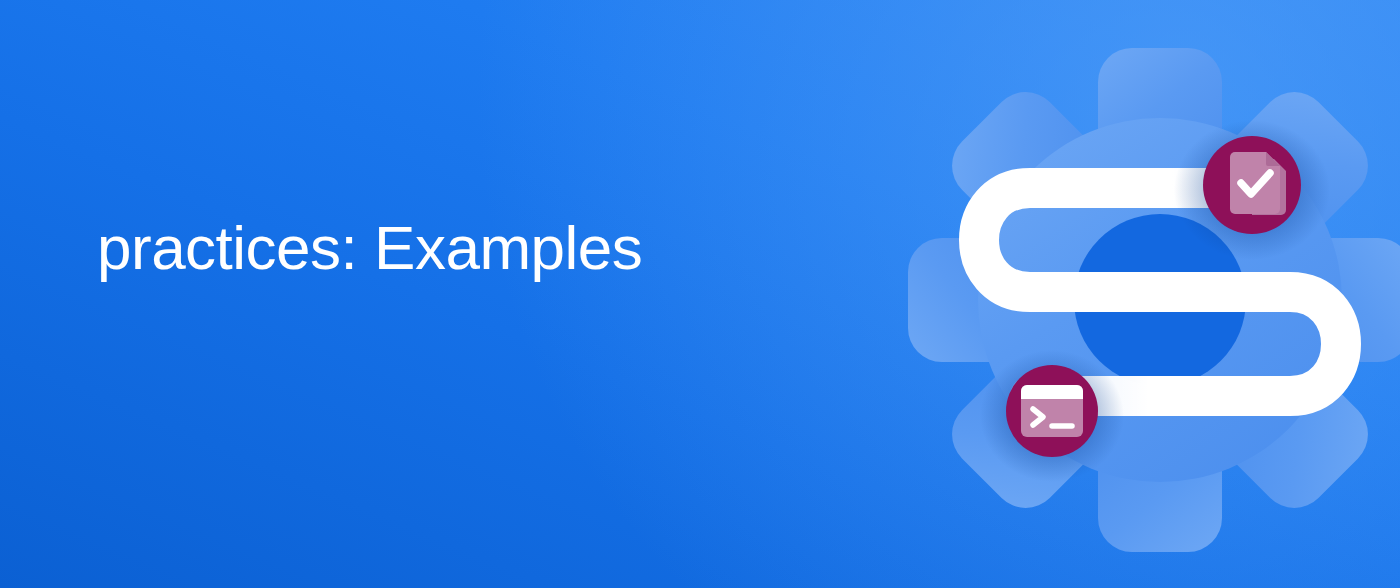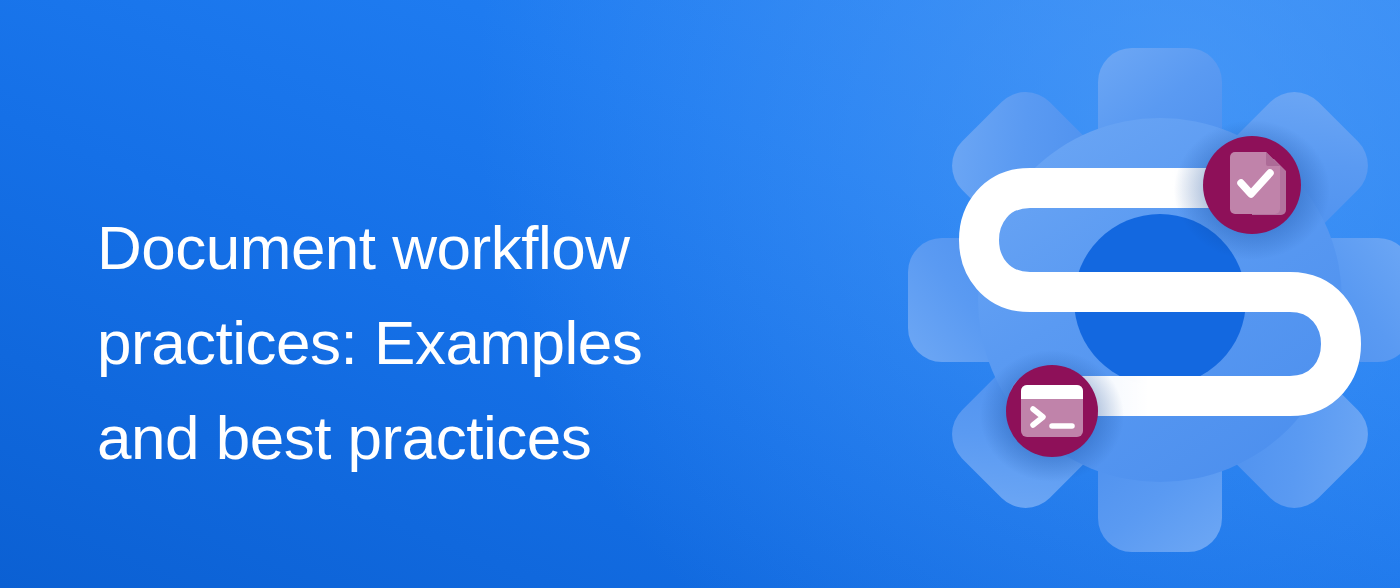--- a/index.html
+++ b/index.html
@@ -31,23 +31,21 @@
   
   .art{position:absolute;left:900px;top:8px;width:500px;height:580px;}
   .art svg{display:block;width:500px;height:580px;overflow:visible;}
 </style>
 </head>
 <body>
 
 <div id="stage">
 
   <h1 class="headline">
-    <span class="ln">Document workflow</span>
     <span class="ln">practices: Examples</span>
-    <span class="ln">and best practices</span>
   </h1>
 
   <div class="art">
     <svg viewBox="0 0 500 580" xmlns="http://www.w3.org/2000/svg">
       <defs>
 
         <linearGradient id="fadeL" x1="0" y1="0" x2="1" y2="0">
           <stop offset="0" stop-color="#ffffff" stop-opacity="0.18"></stop>
           <stop offset="0.18" stop-color="#ffffff" stop-opacity="0.92"></stop>
           <stop offset="0.38" stop-color="#ffffff" stop-opacity="1"></stop>

